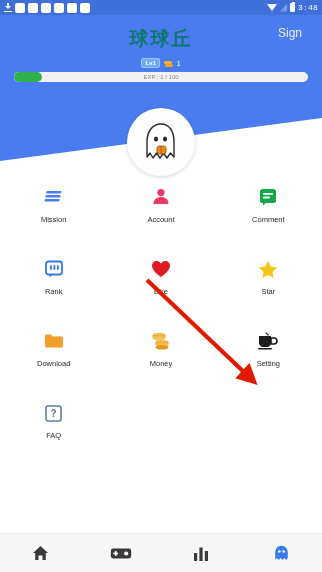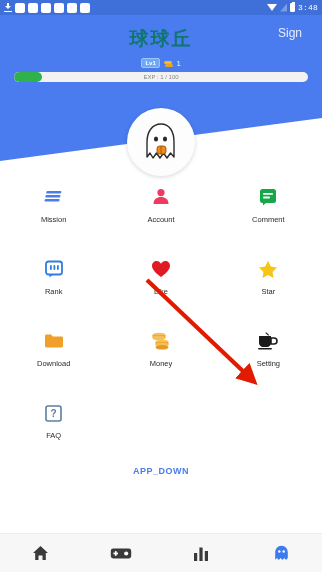--- a/index.html
+++ b/index.html
@@ -299,21 +299,20 @@
           <rect x="1" y="1" width="15" height="15" rx="2" fill="none" stroke="#5d7e9e" stroke-width="1.6"></rect>
           <text x="8.5" y="12.4" font-family="Liberation Sans, sans-serif" font-size="10" font-weight="bold" fill="#5d7e9e" text-anchor="middle">?</text>
         </svg>
       </span>
       <span class="lbl">FAQ</span>
     </div>
 
 
   </div>
 
-  <div class="appdown">APP_DOWN</div>
 
   <svg class="annot">
     <defs>
       <marker id="arrowhead" markerWidth="5" markerHeight="5" refX="1.2" refY="2.5" orient="auto">
         <polygon points="0 0, 5 2.5, 0 5" fill="#e01b00"></polygon>
       </marker>
     </defs>
     <line x1="147" y1="280" x2="246" y2="374" stroke="#e01b00" stroke-width="4.2" marker-end="url(#arrowhead)"></line>
   </svg>
 

